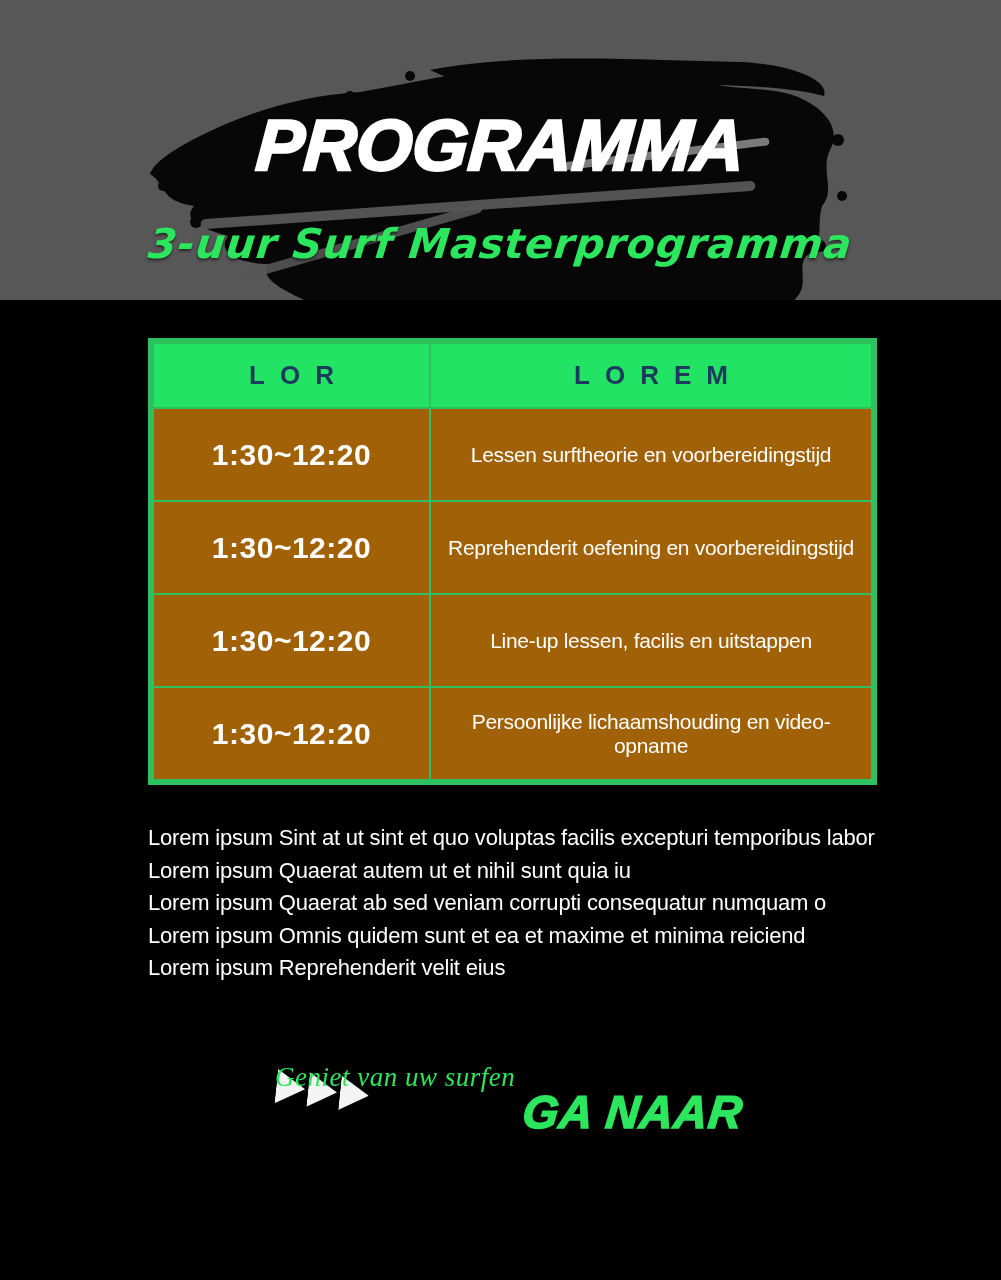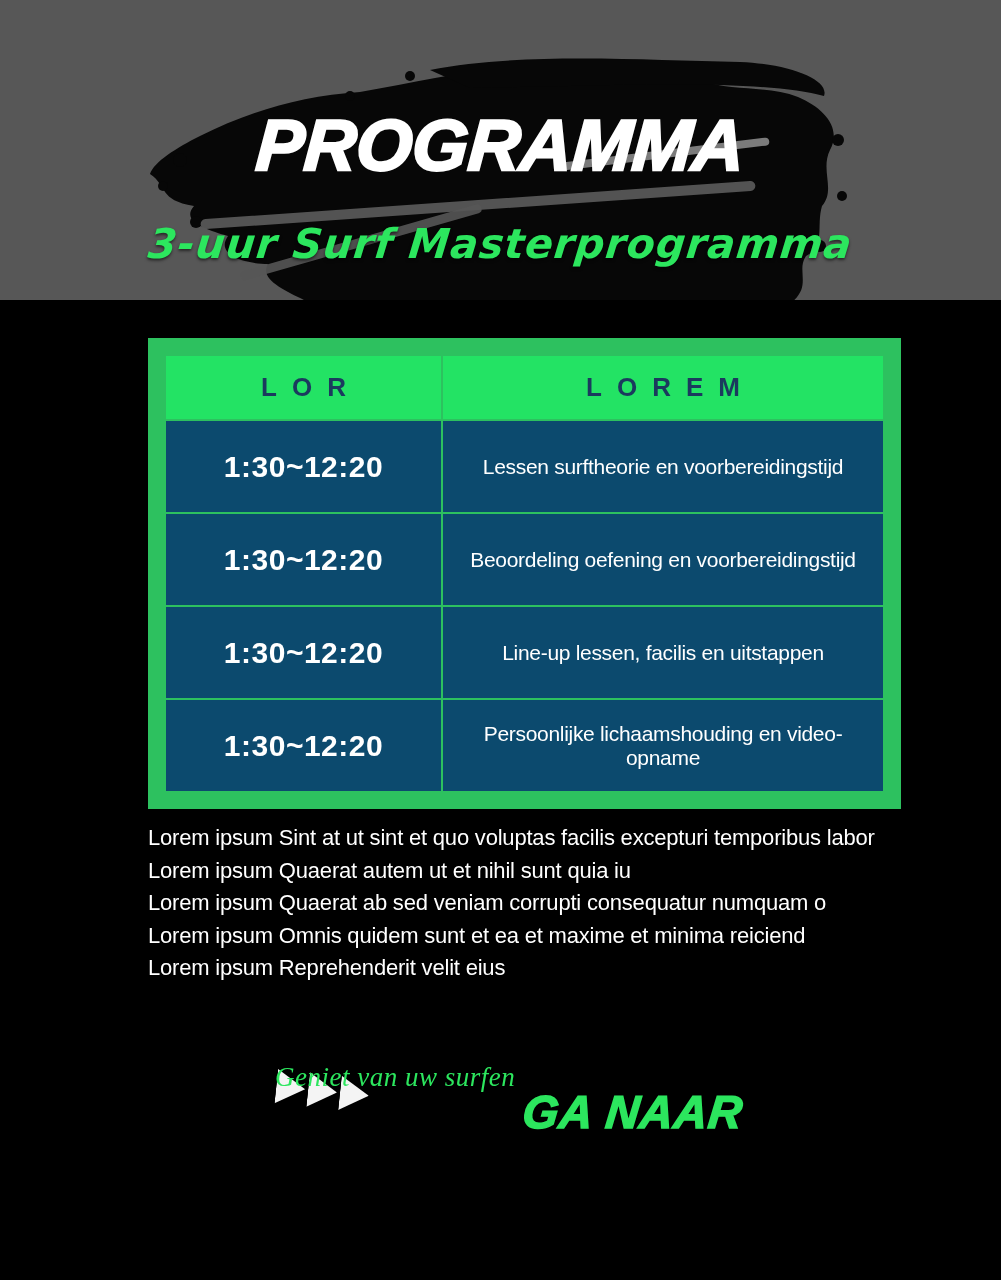--- a/index.html
+++ b/index.html
@@ -55,36 +55,36 @@
 
   
   .table {
     position: absolute;
     left: 148px; top: 338px;
     width: 717px;
     display: grid;
     grid-template-columns: 275px 1fr;
     grid-template-rows: 63px repeat(4, 91px);
     gap: 2px;
-    padding: 18px;
+    padding: 6px;
     background: #2dc15f;
   }
   .th {
     background: #23e364;
     color: #1b3a5e;
     display: flex;
     align-items: center;
     justify-content: center;
     font-weight: bold;
     font-size: 26px;
     letter-spacing: 15px;
     text-indent: 15px;
   }
   .td {
-    background: #0c4a6e;
+    background: #a16207;
     color: #ffffff;
     display: flex;
     align-items: center;
     justify-content: center;
   }
   .td.time {
     font-size: 30px;
     font-weight: bold;
     letter-spacing: 0.5px;
   }
@@ -191,21 +191,21 @@
   </div>
 
   <div class="table">
     <div class="th">LOR</div>
     <div class="th">LOREM</div>
 
     <div class="td time">1:30~12:20</div>
     <div class="td desc">Lessen surftheorie en voorbereidingstijd</div>
 
     <div class="td time">1:30~12:20</div>
-    <div class="td desc">Beoordeling oefening en voorbereidingstijd</div>
+    <div class="td desc">Reprehenderit oefening en voorbereidingstijd</div>
 
     <div class="td time">1:30~12:20</div>
     <div class="td desc">Line-up lessen, facilis en uitstappen</div>
 
     <div class="td time">1:30~12:20</div>
     <div class="td desc">Persoonlijke lichaamshouding en video-opname</div>
   </div>
 
   <div class="notes">
     <div>Lorem ipsum Sint at ut sint et quo voluptas facilis excepturi temporibus labor</div>

